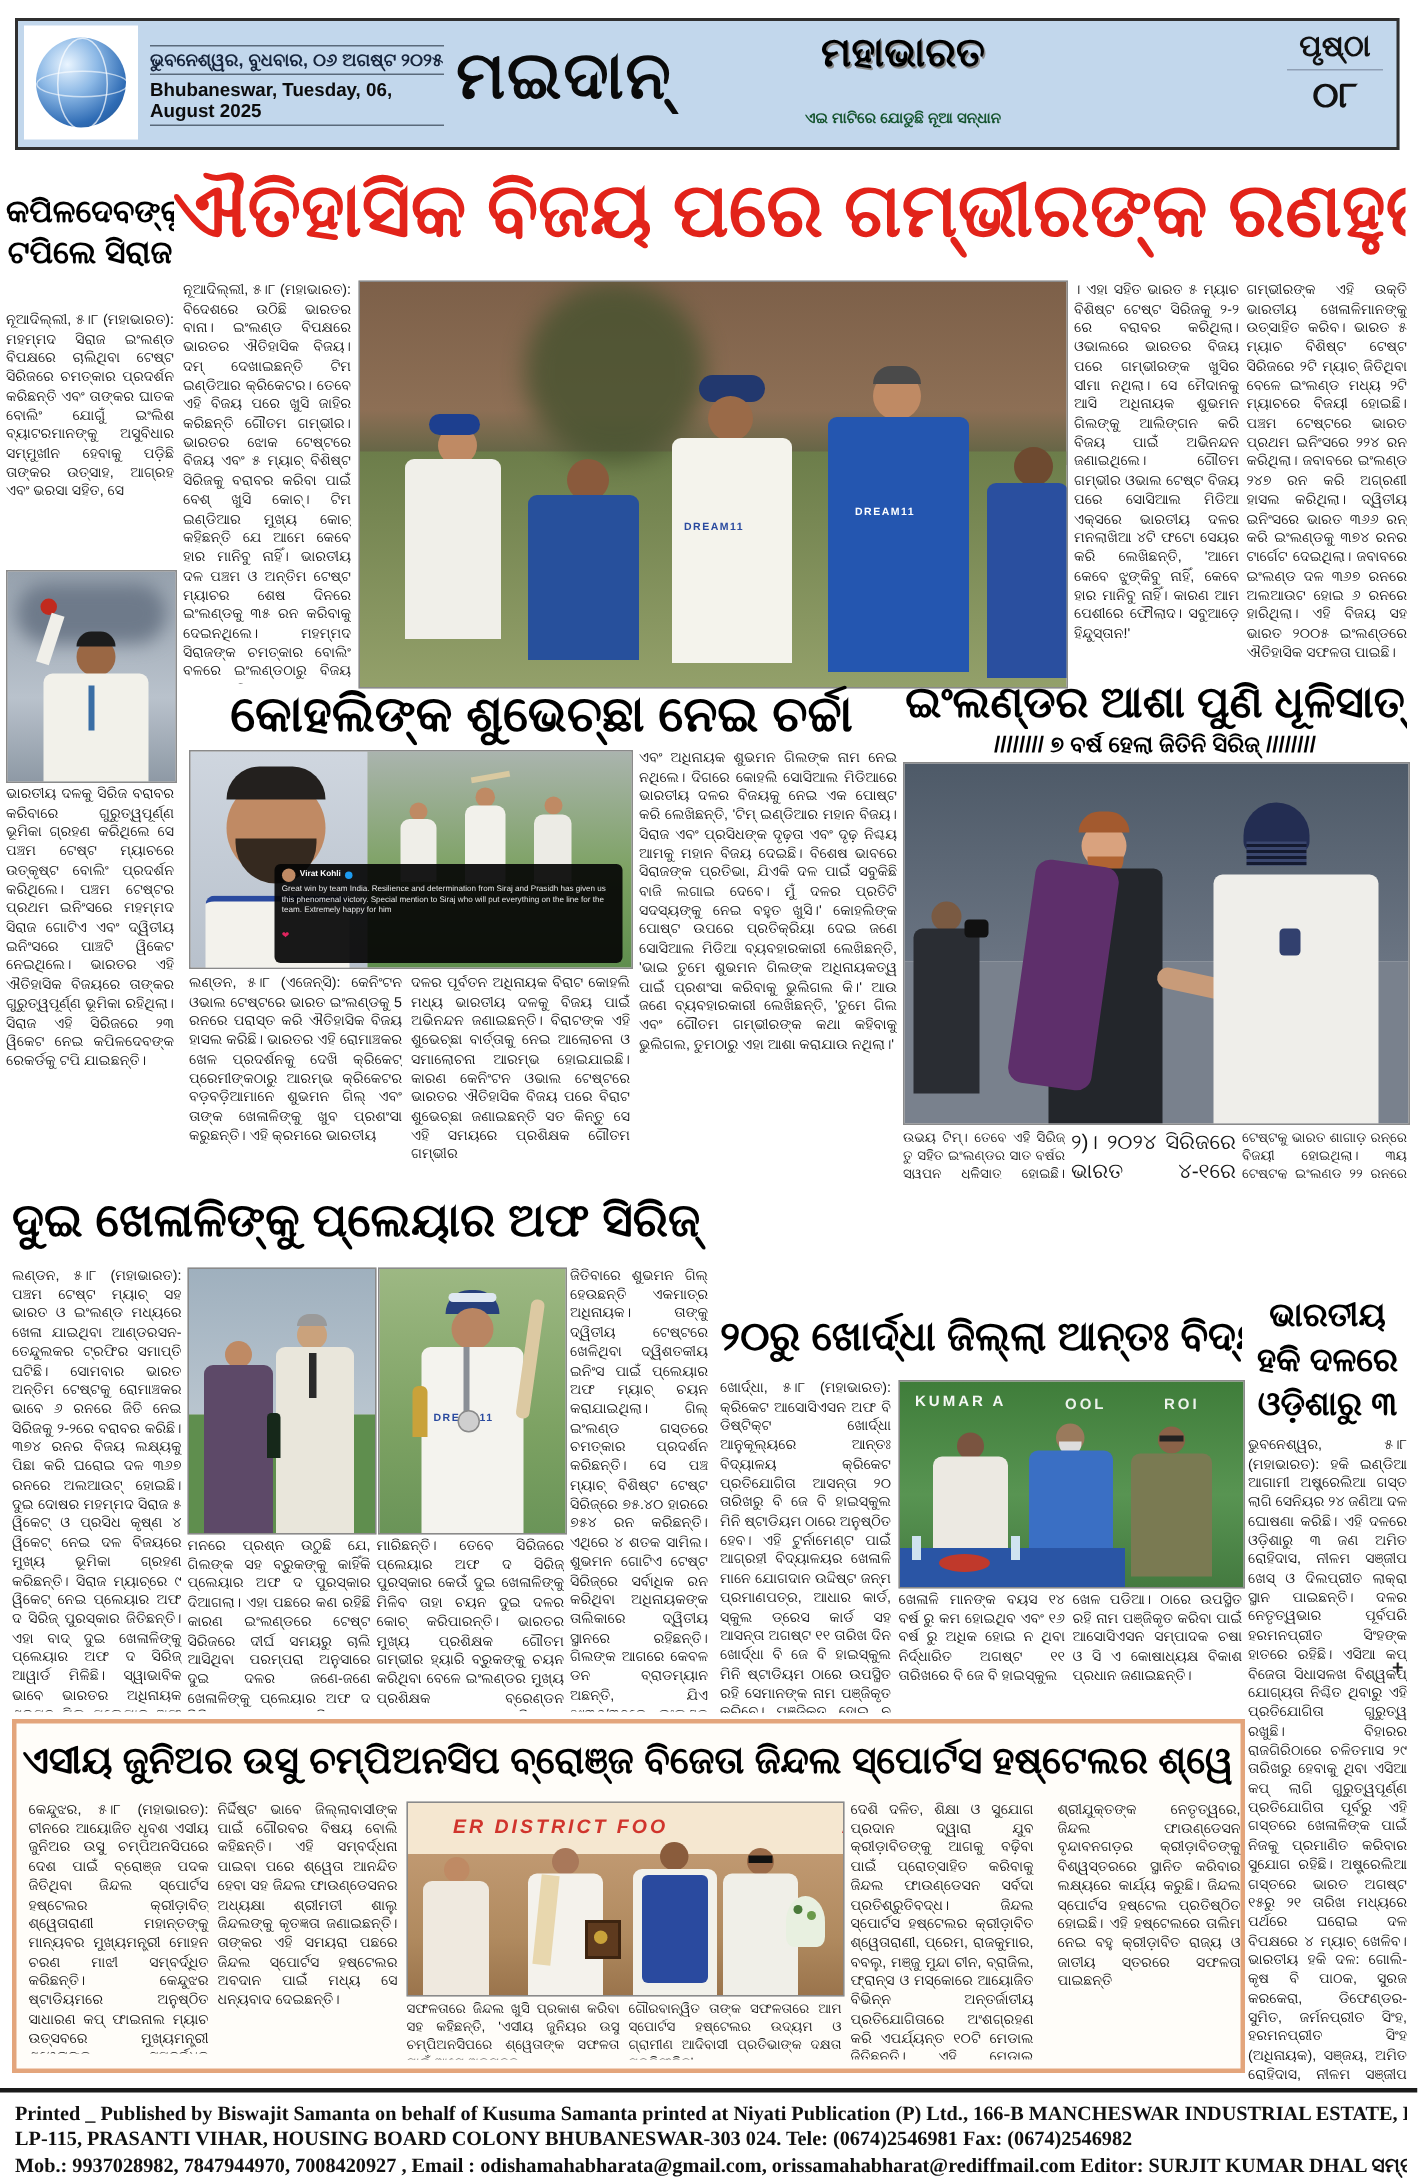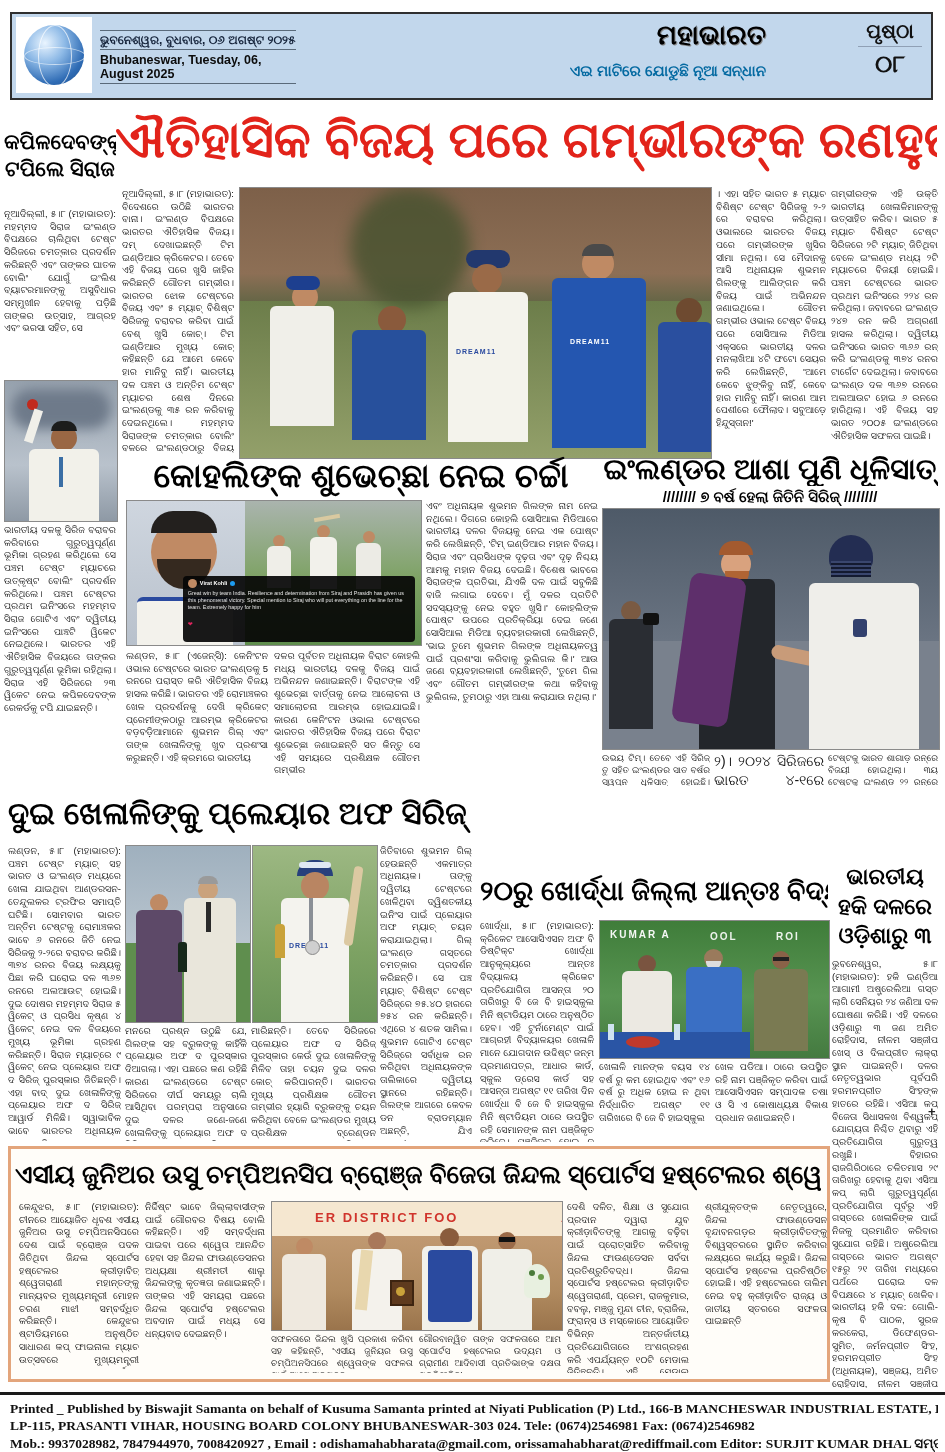--- a/index.html
+++ b/index.html
@@ -38,23 +38,24 @@
     <div style="position:absolute;left:22px;top:8px;width:32px;height:60px;border:1px solid rgba(255,255,255,.7);border-radius:50%;"></div>
     <div style="position:absolute;left:8px;top:30px;width:60px;height:16px;border:1px solid rgba(255,255,255,.6);border-radius:50%;"></div>
   </div>
   <div class="abs" style="left:88px;top:16px;width:200px;">
     <div class="hairline" style="width:196px;"></div>
     <div style="font-size:12px;font-weight:700;padding:2px 0;color:#15233a;">ଭୁବନେଶ୍ୱର, ବୁଧବାର, ୦୬ ଅଗଷ୍ଟ ୨୦୨୫</div>
     <div class="hairline" style="width:196px;"></div>
     <div style="font-size:12.5px;font-weight:800;padding:3px 0 2px;color:#0c0c0c;">Bhubaneswar, Tuesday, 06, August 2025</div>
     <div class="hairline" style="width:196px;"></div>
   </div>
-  <div class="abs" style="left:454px;top:6px;width:300px;text-align:right;">
+  <div class="abs" style="left:292px;top:12px;width:215px;font-size:44px;font-weight:800;color:#0a0a0a;letter-spacing:1px;white-space:nowrap;overflow:hidden;">ମଇଦାନ୍</div>
+  <div class="abs" style="left:440px;top:6px;width:300px;text-align:center;">
     <div style="font-size:27px;font-weight:900;color:#000;text-shadow:1px 1px 0 #8a8a8a;">ମହାଭାରତ</div>
-    <div style="font-size:15px;font-weight:700;margin-top:11px;color:#0369a1;">ଏଇ ମାଟିରେ ଯୋଡୁଛି ନୂଆ ସନ୍ଧାନ</div>
+    <div style="font-size:10px;font-weight:700;margin-top:23px;color:#14532d;">ଏଇ ମାଟିରେ ଯୋଡୁଛି ନୂଆ ସନ୍ଧାନ</div>
   </div>
   <div class="abs" style="left:846px;top:6px;width:64px;text-align:center;">
     <div style="font-size:20px;font-weight:800;">ପୃଷ୍ଠା</div>
     <div style="border-top:1px solid #90a0b5;margin:3px 0;"></div>
     <div style="font-size:24px;font-weight:700;">୦୮</div>
   </div>
 </div>
 
 <div class="headline" style="left:115px;top:100px;width:822px;height:80px;line-height:80px;font-size:50px;color:#e2231a;">ଐତିହାସିକ ବିଜୟ ପରେ ଗମ୍ଭୀରଙ୍କ ରଣହୁଙ୍କାର</div>
 
@@ -234,21 +235,21 @@
 <div class="headline wrap" style="left:832px;top:862px;width:106px;height:92px;font-size:22px;line-height:1.35;">ଭାରତୀୟ ହକି ଦଳରେ ଓଡ଼ିଶାରୁ ୩</div>
 <div class="col" style="left:832px;top:958px;width:106px;height:430px;">ଭୁବନେଶ୍ୱର, ୫।୮ (ମହାଭାରତ): ହକି ଇଣ୍ଡିଆ ଆଗାମୀ ଅଷ୍ଟ୍ରେଲିଆ ଗସ୍ତ ଲାଗି ସେନିୟର ୨୪ ଜଣିଆ ଦଳ ଘୋଷଣା କରିଛି। ଏହି ଦଳରେ ଓଡ଼ିଶାରୁ ୩ ଜଣ ଅମିତ ରୋହିଦାସ, ନୀଳମ ସଞ୍ଜୀପ ଖେସ୍ ଓ ଦିଲପ୍ରୀତ ଲାକ୍ରା ସ୍ଥାନ ପାଇଛନ୍ତି। ଦଳର ନେତୃତ୍ୱଭାର ପୂର୍ବପରି ହରମନପ୍ରୀତ ସିଂହଙ୍କ ହାତରେ ରହିଛି। ଏସିଆ କପ୍ ବିଜେତା ସିଧାସଳଖ ବିଶ୍ୱକପ୍ ଯୋଗ୍ୟତା ନିଶ୍ଚିତ ଥିବାରୁ ଏହି ପ୍ରତିଯୋଗିତା ଗୁରୁତ୍ୱ ରଖୁଛି। ବିହାରର ରାଜଗିରିଠାରେ ଚଳିତମାସ ୨୯ ତାରିଖରୁ ହେବାକୁ ଥିବା ଏସିଆ କପ୍ ଲାଗି ଗୁରୁତ୍ୱପୂର୍ଣ୍ଣ ପ୍ରତିଯୋଗିତା ପୂର୍ବରୁ ଏହି ଗସ୍ତରେ ଖେଳାଳିଙ୍କ ପାଇଁ ନିଜକୁ ପ୍ରମାଣିତ କରିବାର ସୁଯୋଗ ରହିଛି। ଅଷ୍ଟ୍ରେଲିଆ ଗସ୍ତରେ ଭାରତ ଅଗଷ୍ଟ ୧୫ରୁ ୨୧ ତାରିଖ ମଧ୍ୟରେ ପର୍ଥରେ ଘରୋଇ ଦଳ ବିପକ୍ଷରେ ୪ ମ୍ୟାଚ୍ ଖେଳିବ। ଭାରତୀୟ ହକି ଦଳ: ଗୋଲି-କୃଷ ବି ପାଠକ, ସୁରଜ କରକେରା, ଡିଫେଣ୍ଡର-ସୁମିତ, ଜର୍ମନପ୍ରୀତ ସିଂହ, ହରମନପ୍ରୀତ ସିଂହ (ଅଧିନାୟକ), ସଞ୍ଜୟ, ଅମିତ ରୋହିଦାସ, ନୀଳମ ସଞ୍ଜୀପ ଖେସ୍, ଯୁଗରାଜ ସିଂହ, ପୁଲାନ୍ ସିବି, ମିଡ଼ଫିଲ୍ଡର-ଚନ୍ଦନ ସିଂହ, ରାଜକୁମାର ପାଲ, ହାର୍ଦିକ ସିଂହ, ମନପ୍ରୀତ ସିଂହ, ବିବେକ ସାଗର ପ୍ରସାଦ, ରବିଚନ୍ଦ୍ର ସିଂହ ମୋଇରାଂଥେମ, ବିଶ୍ୱକାନ୍ତ ସିଂହ, ଫରୱାର୍ଡ-ମନଦୀପ ସିଂହ, ଶିଳାନନ୍ଦ ଲାକ୍ରା, ଅଭିଷେକ, ସୁଖଜିତ ସିଂହ, ଦିଲପ୍ରୀତ ସିଂହ, ସେଲ୍ଵାମ କାର୍ତି, ଅଦିତ୍ୟ ଲାଲାଗେ।</div>
 
 <div class="abs" style="left:8px;top:1146px;width:816px;height:230px;border:3px solid #e3a57c;background:#fffdf9;">
   <div class="headline" style="left:4px;top:4px;width:806px;height:42px;line-height:42px;font-size:25px;">ଏସୀୟ ଜୁନିଅର ଉସୁ ଚମ୍ପିଅନସିପ ବ୍ରୋଞ୍ଜ ବିଜେତା ଜିନ୍ଦଲ ସ୍ପୋର୍ଟସ ହଷ୍ଟେଲର ଶ୍ୱେତାଙ୍କୁ ମୁଖ୍ୟମନ୍ତ୍ରୀଙ୍କ ସମ୍ବର୍ଦ୍ଧନା</div>
   <div class="col" style="left:8px;top:52px;width:120px;height:168px;">କେନ୍ଦୁଝର, ୫।୮ (ମହାଭାରତ): ଚୀନରେ ଆୟୋଜିତ ଧୃବଶ ଏସୀୟ ଜୁନିଅର ଉସୁ ଚମ୍ପିଅନସିପରେ ଦେଶ ପାଇଁ ବ୍ରୋଞ୍ଜ ପଦକ ଜିତିଥିବା ଜିନ୍ଦଲ ସ୍ପୋର୍ଟସ ହଷ୍ଟେଲର କ୍ରୀଡ଼ାବିତ୍ ଶ୍ୱେତାରାଣୀ ମହାନ୍ତଙ୍କୁ ମାନ୍ୟବର ମୁଖ୍ୟମନ୍ତ୍ରୀ ମୋହନ ଚରଣ ମାଝୀ ସମ୍ବର୍ଦ୍ଧିତ କରିଛନ୍ତି। କେନ୍ଦୁଝର ଷ୍ଟାଡିୟମରେ ଅନୁଷ୍ଠିତ ସାଧାରଣ କପ୍ ଫାଇନାଲ ମ୍ୟାଚ ଉତ୍ସବରେ ମୁଖ୍ୟମନ୍ତ୍ରୀ ଶ୍ୱେତାଙ୍କୁ ସମ୍ବର୍ଦ୍ଧିତ କରିଛନ୍ତି। ମୁଖ୍ୟମନ୍ତ୍ରୀ ଶ୍ରୀ ମାଝୀ ଖୁସି ବ୍ୟକ୍ତ କରିବା ସହ ଏକ ଆଦିବାସୀ ଅଧ୍ୟୁଷିତ ଅଞ୍ଚଳର ଝିଅଟିଏ ବିଶ୍ୱସ୍ତରରେ ସଫଳତା ଅର୍ଜନ କରିବା</div>
   <div class="col" style="left:134px;top:52px;width:120px;height:168px;">ନିର୍ଦ୍ଦିଷ୍ଟ ଭାବେ ଜିଲ୍ଲାବାସୀଙ୍କ ପାଇଁ ଗୌରବର ବିଷୟ ବୋଲି କହିଛନ୍ତି। ଏହି ସମ୍ବର୍ଦ୍ଧନା ପାଇବା ପରେ ଶ୍ୱେତା ଆନନ୍ଦିତ ହେବା ସହ ଜିନ୍ଦଲ ଫାଉଣ୍ଡେସନର ଅଧ୍ୟକ୍ଷା ଶ୍ରୀମତୀ ଶାଲୁ ଜିନ୍ଦଲଙ୍କୁ କୃତଜ୍ଞତା ଜଣାଇଛନ୍ତି। ତାଙ୍କର ଏହି ସମୟରା ପଛରେ ଜିନ୍ଦଲ ସ୍ପୋର୍ଟସ ହଷ୍ଟେଲର ଅବଦାନ ପାଇଁ ମଧ୍ୟ ସେ ଧନ୍ୟବାଦ ଦେଇଛନ୍ତି।</div>
   <div class="photo" style="left:260px;top:52px;width:290px;height:128px;">
     <div class="abs" style="left:0;top:0;right:0;bottom:0;background:linear-gradient(180deg,#caa27c,#b08a5f 70%,#9a744c);"></div>
     <div class="abs" style="left:0;top:0;right:0;height:34px;background:#f5e7d0;"></div>
-    <span class="banner-text" style="left:43px;top:8px;font-size:13px;color:#d0342c;">ER DISTRICT FOO</span>
+    <span class="banner-text" style="left:30px;top:8px;font-size:13px;color:#d0342c;font-style:italic;">ER DISTRICT FOO</span>
     <span class="banner-text" style="left:252px;top:8px;font-size:13px;color:#d0342c;margin-left:37px;">AL</span>
     <div class="fig">
       <div class="head" style="left:24px;top:36px;width:17px;height:17px;"></div>
       <div class="torso" style="left:10px;top:52px;width:44px;height:76px;background:#efe9df;"></div>
     </div>
     <div class="fig">
       <div class="head" style="left:96px;top:30px;width:18px;height:18px;background:#a9785a;"></div>
       <div class="torso" style="left:80px;top:47px;width:50px;height:81px;background:#f4f2ec;"></div>
       <div class="abs" style="left:86px;top:48px;width:12px;height:60px;background:#e8d7ae;transform:rotate(6deg);"></div>
       <div class="abs" style="left:118px;top:78px;width:20px;height:22px;background:#5e3a1e;border:2px solid #3d2410;">

